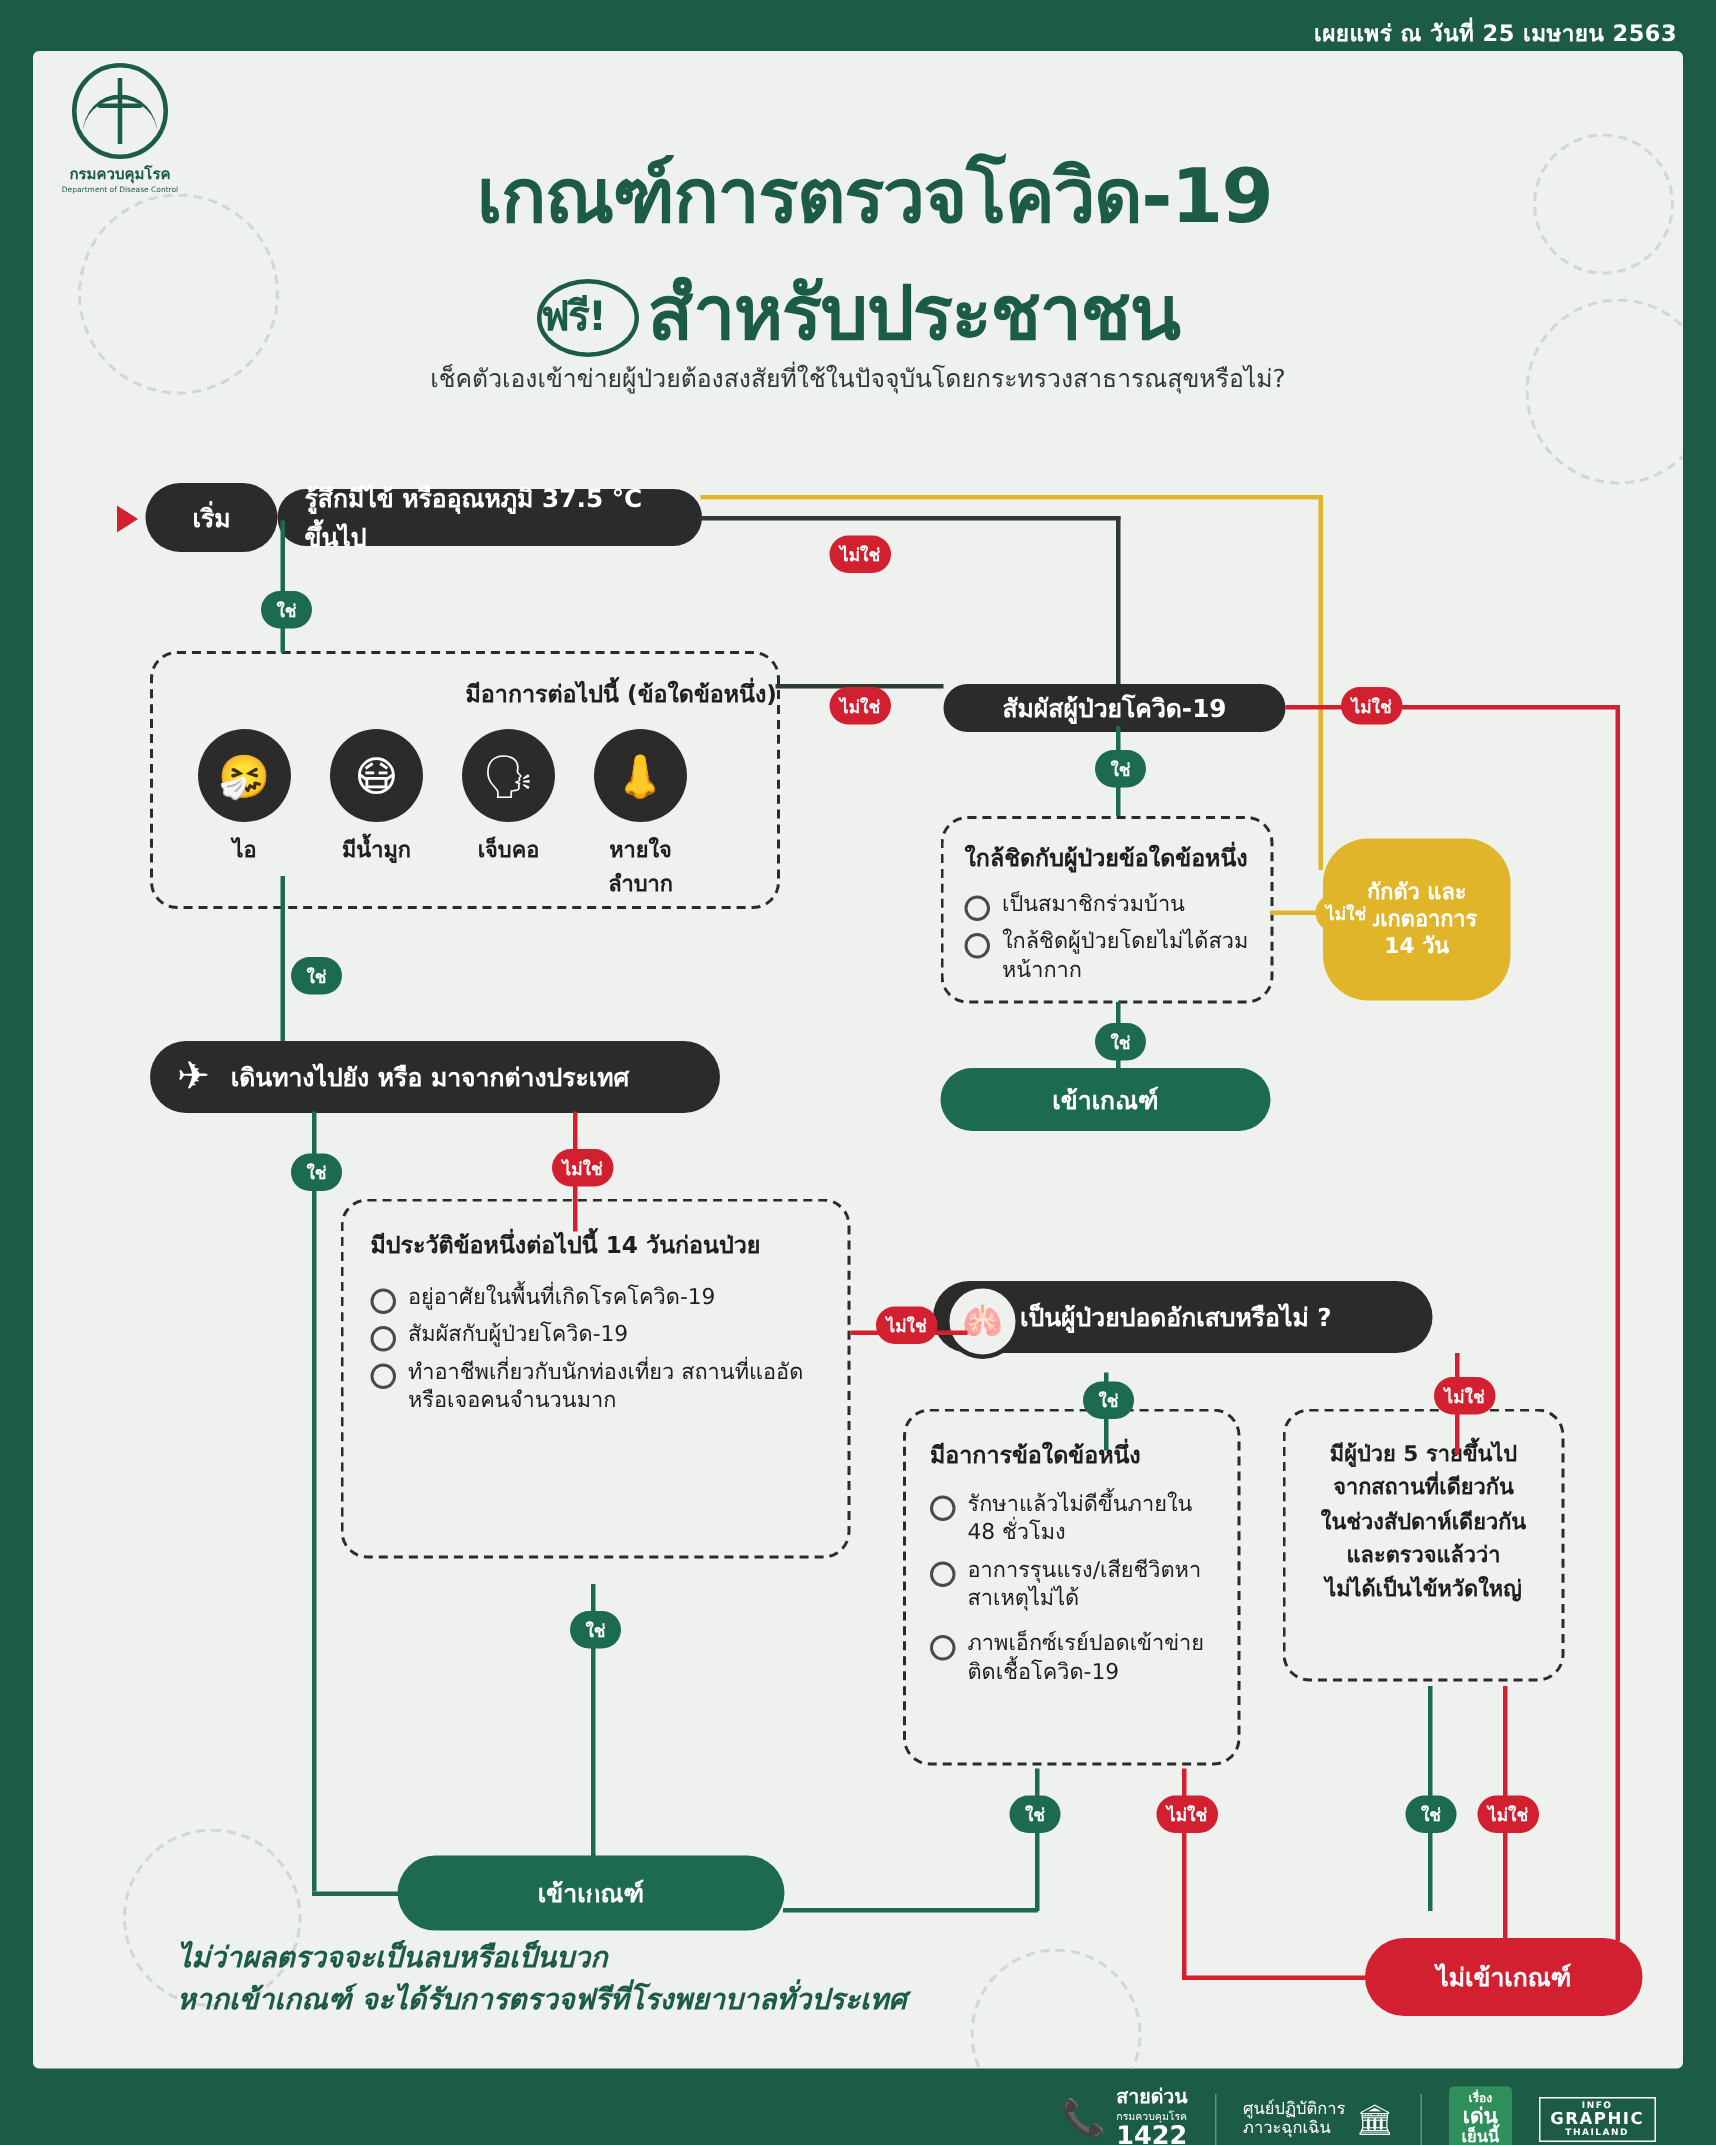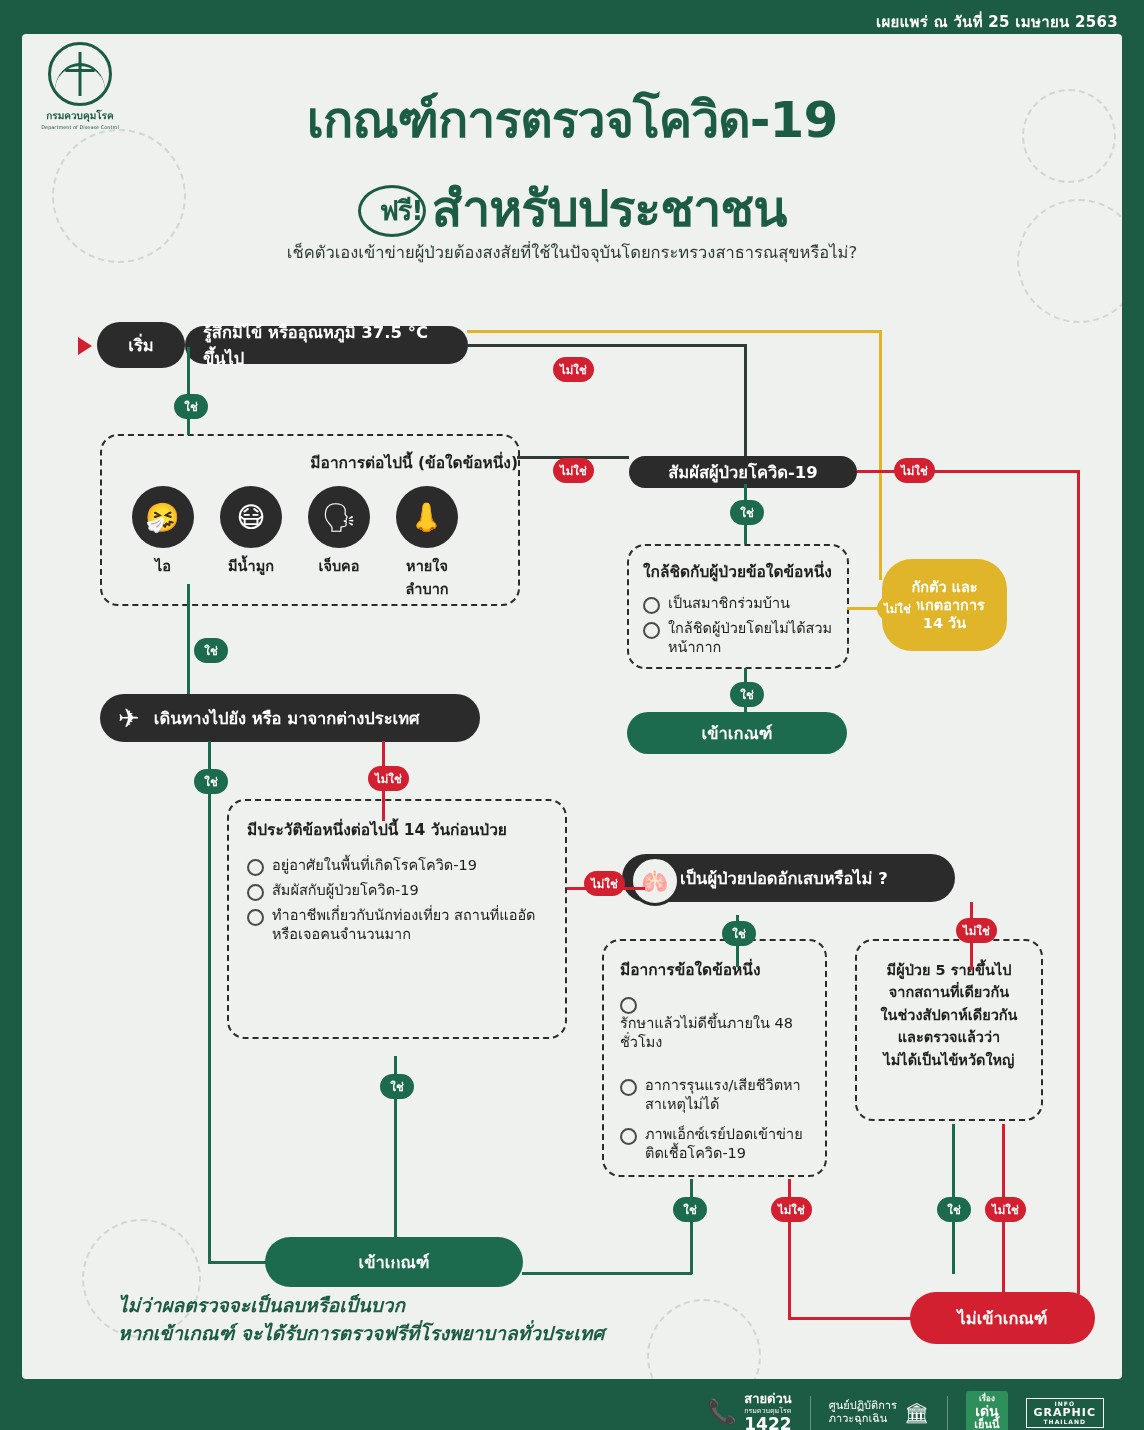--- a/index.html
+++ b/index.html
@@ -45,31 +45,31 @@
     border-radius:2px;
   }
   .logo .wing{
     position:absolute;left:4px;top:18px;width:50px;height:24px;
     border-top:3px solid #1d5c44;border-radius:50%/100% 100% 0 0;
   }
   .logo .t1{font-size:10px;color:#1d5c44;font-weight:bold;margin-top:2px;}
   .logo .t2{font-size:5px;color:#1d5c44;margin-top:1px;}
   h1.title{
     position:absolute;left:0;top:60px;width:1100px;text-align:center;
-    margin:0;color:#1d5c44;font-size:50px;font-weight:bold;letter-spacing:-1px;
+    margin:11px;color:#1d5c44;font-size:50px;font-weight:bold;letter-spacing:-1px;
     line-height:1.05;
   }
   .title2{
     position:absolute;left:0;top:135px;width:1100px;text-align:center;
     color:#1d5c44;font-size:50px;font-weight:bold;letter-spacing:-1px;
   }
   .free-badge{
     display:inline-block;width:62px;height:46px;border-radius:50%;
     border:3px solid #1d5c44;color:#1d5c44;font-size:27px;font-weight:bold;
-    line-height:46px;text-align:right;vertical-align:6px;margin-right:6px;
+    line-height:46px;text-align:left;vertical-align:6px;margin-right:6px;
     background:#eef1ed;
   }
   .subtitle{
     position:absolute;left:0;top:205px;width:1100px;text-align:center;
     color:#2f3b35;font-size:16.5px;
   }
   
   .node{position:absolute;box-sizing:border-box;}
   .pill{
     background:#2b2b2b;color:#ffffff;border-radius:28px;
@@ -265,21 +265,21 @@
       <div class="opt">
         <span class="radio"></span>
         <span>เป็นสมาชิกร่วมบ้าน</span>
       </div>
       <div class="opt">
         <span class="radio"></span>
         <span>ใกล้ชิดผู้ป่วยโดยไม่ได้สวมหน้ากาก</span>
       </div>
     </div>
 
-    <div class="node pill yellow" style="left:860px;top:525px;width:125px;height:92px;justify-content:center;align-items:center;">
+    <div class="node pill yellow" style="left:860px;top:525px;width:125px;height:108px;justify-content:center;align-items:center;">
       <span>กักตัว และ</span>
       <span>สังเกตอาการ</span>
       <span>14 วัน</span>
     </div>
 
     <div class="node pill green" style="left:605px;top:678px;width:220px;height:42px;">เข้าเกณฑ์</div>
 
     <div class="node dashbox" style="left:205px;top:765px;width:340px;height:240px;padding:16px 18px;">
       <div class="boxtitle" style="margin-bottom:14px;">มีประวัติข้อหนึ่งต่อไปนี้ 14 วันก่อนป่วย</div>
       <div class="opt">
@@ -296,21 +296,21 @@
       </div>
     </div>
 
     <div class="node pill" style="left:600px;top:820px;width:333px;height:48px;justify-content:flex-start;padding-left:58px;">
       <span style="position:absolute;left:8px;top:2px;width:44px;height:44px;border-radius:50%;background:#eef1ed;border:3px solid #2b2b2b;display:flex;align-items:center;justify-content:center;font-size:22px;color:#2b2b2b;">🫁</span>
       <span>เป็นผู้ป่วยปอดอักเสบหรือไม่ ?</span>
     </div>
 
     <div class="node dashbox" style="left:580px;top:905px;width:225px;height:238px;padding:16px 16px;">
       <div class="boxtitle" style="margin-bottom:12px;">มีอาการข้อใดข้อหนึ่ง</div>
-      <div class="opt" style="margin-bottom:24px;flex-direction:column;">
+      <div class="opt" style="margin-bottom:6px;">
         <span class="radio"></span>
         <span>รักษาแล้วไม่ดีขึ้นภายใน 48 ชั่วโมง</span>
       </div>
       <div class="opt" style="margin-bottom:12px;">
         <span class="radio"></span>
         <span>อาการรุนแรง/เสียชีวิตหาสาเหตุไม่ได้</span>
       </div>
       <div class="opt">
         <span class="radio"></span>
         <span>ภาพเอ็กซ์เรย์ปอดเข้าข่ายติดเชื้อโควิด-19</span>

